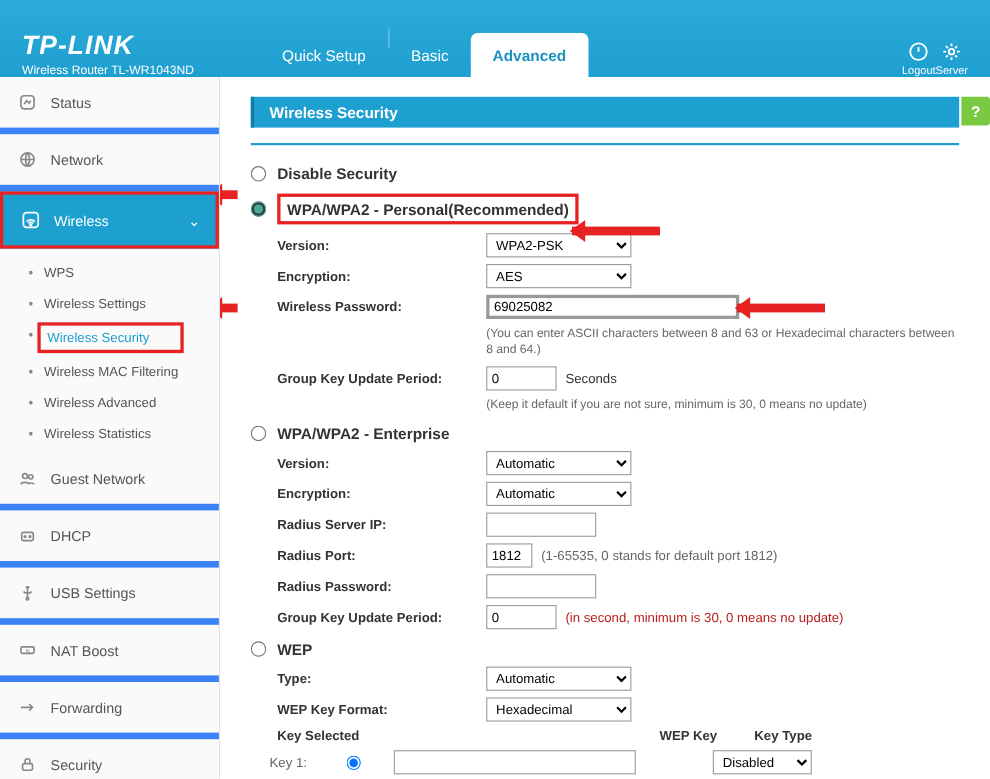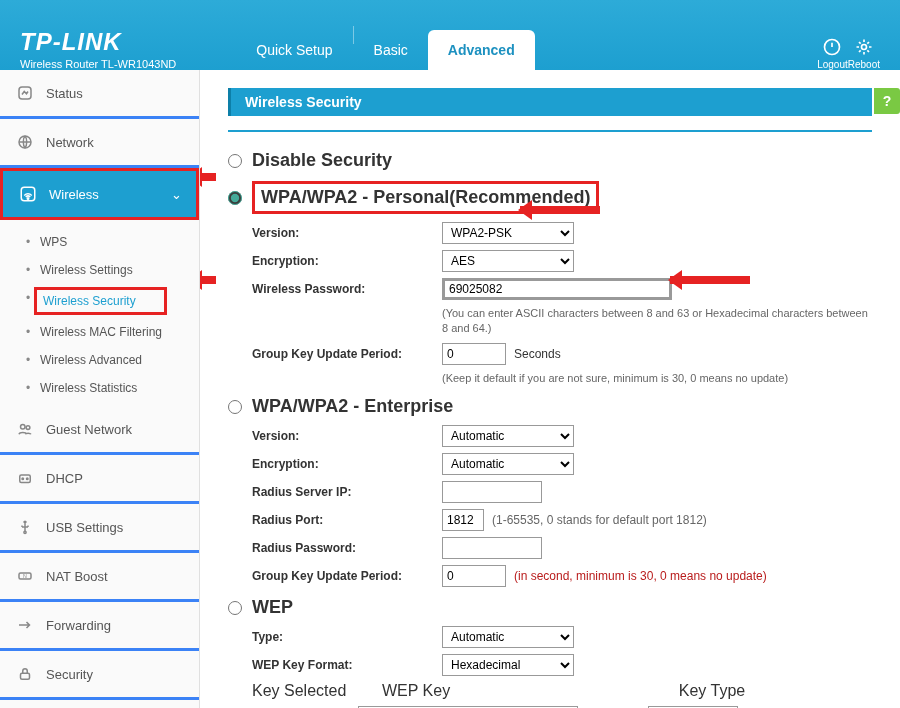--- a/index.html
+++ b/index.html
@@ -10,43 +10,43 @@
 .model{font-size:11px;margin-top:2px}
 .tabs{display:flex;margin-left:60px;gap:0;align-items:flex-end;height:70px}
 .tab{padding:12px 20px;color:#fff;font-size:14px;cursor:pointer;border-radius:6px 6px 0 0}
 .tab.active{background:#fff;color:#1d91c0;font-weight:bold}
 .tab-sep{width:1px;height:18px;background:rgba(255,255,255,.4);align-self:center}
 .header-right{margin-left:auto;display:flex;}
 .hbtn{display:flex;flex-direction:column;align-items:center;color:#fff;font-size:10px;cursor:pointer}
 .hbtn svg{width:20px;height:20px;margin-bottom:2px}
 .body{display:flex;height:638px}
 .sidebar{width:200px;background:#fafafa;border-right:1px solid #e0e0e0;overflow-y:auto}
-.nav-item{display:flex;align-items:center;padding:12px 14px;border-bottom:3px solid #3b82f6;cursor:pointer;color:#555;font-size:13px}
+.nav-item{display:flex;align-items:center;padding:12px 14px;border-bottom:6px solid #3b82f6;cursor:pointer;color:#555;font-size:13px}
 .nav-item.active{background:#1d9fd0;color:#fff}
 .nav-item .ic{width:22px;height:22px;margin-right:10px;display:flex;align-items:center;justify-content:center}
 .nav-item .chev{margin-left:auto}
 .sub{padding:8px 14px 4px 40px;list-style:none}
 .sub li{padding:7px 0;font-size:12px;color:#555;cursor:pointer;position:relative}
 .sub li::before{content:"•";position:absolute;left:-14px;color:#888}
 .sub li.sel{color:#1d9fd0}
 .content{flex:1;padding:18px 28px 0 28px;overflow-y:auto;position:relative}
 .section-header{background:#1d9fd0;color:#fff;padding:6px 14px;font-weight:bold;font-size:14px;border-left:3px solid #0d7fa8;position:relative}
 .helpbtn{position:absolute;right:-28px;top:0;width:26px;height:26px;background:#7ac943;color:#fff;display:flex;align-items:center;justify-content:center;font-weight:bold;border-radius:0 3px 3px 0}
 .hr{height:2px;background:#1d9fd0;margin:14px 0 18px 0;width:100%;}
 .opt{margin-bottom:10px}
 .opt-head{display:flex;align-items:center;gap:10px;margin-bottom:8px}
 .opt-head input[type=radio]{width:14px;height:14px}
-.opt-title{font-weight:bold;font-size:18px}
+.opt-title{font-weight:bold;font-size:14px}
 .row{display:flex;align-items:center;margin:6px 0 6px 24px;font-size:12px}
 .row label{width:190px;font-weight:bold;color:#333}
 select,input[type=text],input[type=password]{border:1px solid #999;padding:2px 4px;font-size:12px;height:22px;background:#fff}
 select{width:132px}
 .note{margin-left:214px;font-size:11px;color:#666;line-height:1.4;margin-bottom:6px}
-.wep-head{display:flex;margin:6px 0 6px 24px;font-weight:normal;font-size:16px}
-.wep-head .c1{width:130px}.wep-head .c2{width:270px;text-align:left}.wep-head .c3{text-align:center;width:120px}
+.wep-head{display:flex;margin:6px 0 6px 24px;font-weight:bold;font-size:12px}
+.wep-head .c1{width:130px}.wep-head .c2{width:270px;text-align:right}.wep-head .c3{text-align:center;width:120px}
 .wep-row{display:flex;align-items:center;margin:5px 0 5px 17px}
 .wep-row .kl{width:70px;color:#666}
 .wep-row input[type=text]{width:220px}
 .wep-row select{width:90px;margin-left:70px}
 .redbox{border:3px solid #e62222}
 .arrow{position:absolute;background:#e62222;height:8px}
 .arrow::before{content:"";position:absolute;left:-12px;top:-6px;border:10px solid transparent;border-right:14px solid #e62222}
 </style>
 </head>
 <body>
@@ -68,21 +68,21 @@
           <circle cx="12" cy="12" r="9"></circle>
           <path d="M12 7v5"></path>
         </svg>
       <span>Logout</span>
     </div>
     <div class="hbtn">
       <svg viewBox="0 0 24 24" fill="none" stroke="#fff" stroke-width="2">
           <circle cx="12" cy="12" r="3"></circle>
           <path d="M12 3v3M12 18v3M3 12h3M18 12h3M6 6l2 2M16 16l2 2M18 6l-2 2M8 16l-2 2"></path>
         </svg>
-      <span>Reboot</span>
+      <span>Server</span>
     </div>
   </div>
 </div>
 
 <div class="body">
   <div class="sidebar">
     <div class="nav-item">
         <span class="ic">
           <svg width="18" height="18" viewBox="0 0 24 24" fill="none" stroke="#888" stroke-width="2">
             <rect x="4" y="4" width="16" height="16" rx="4"></rect>

